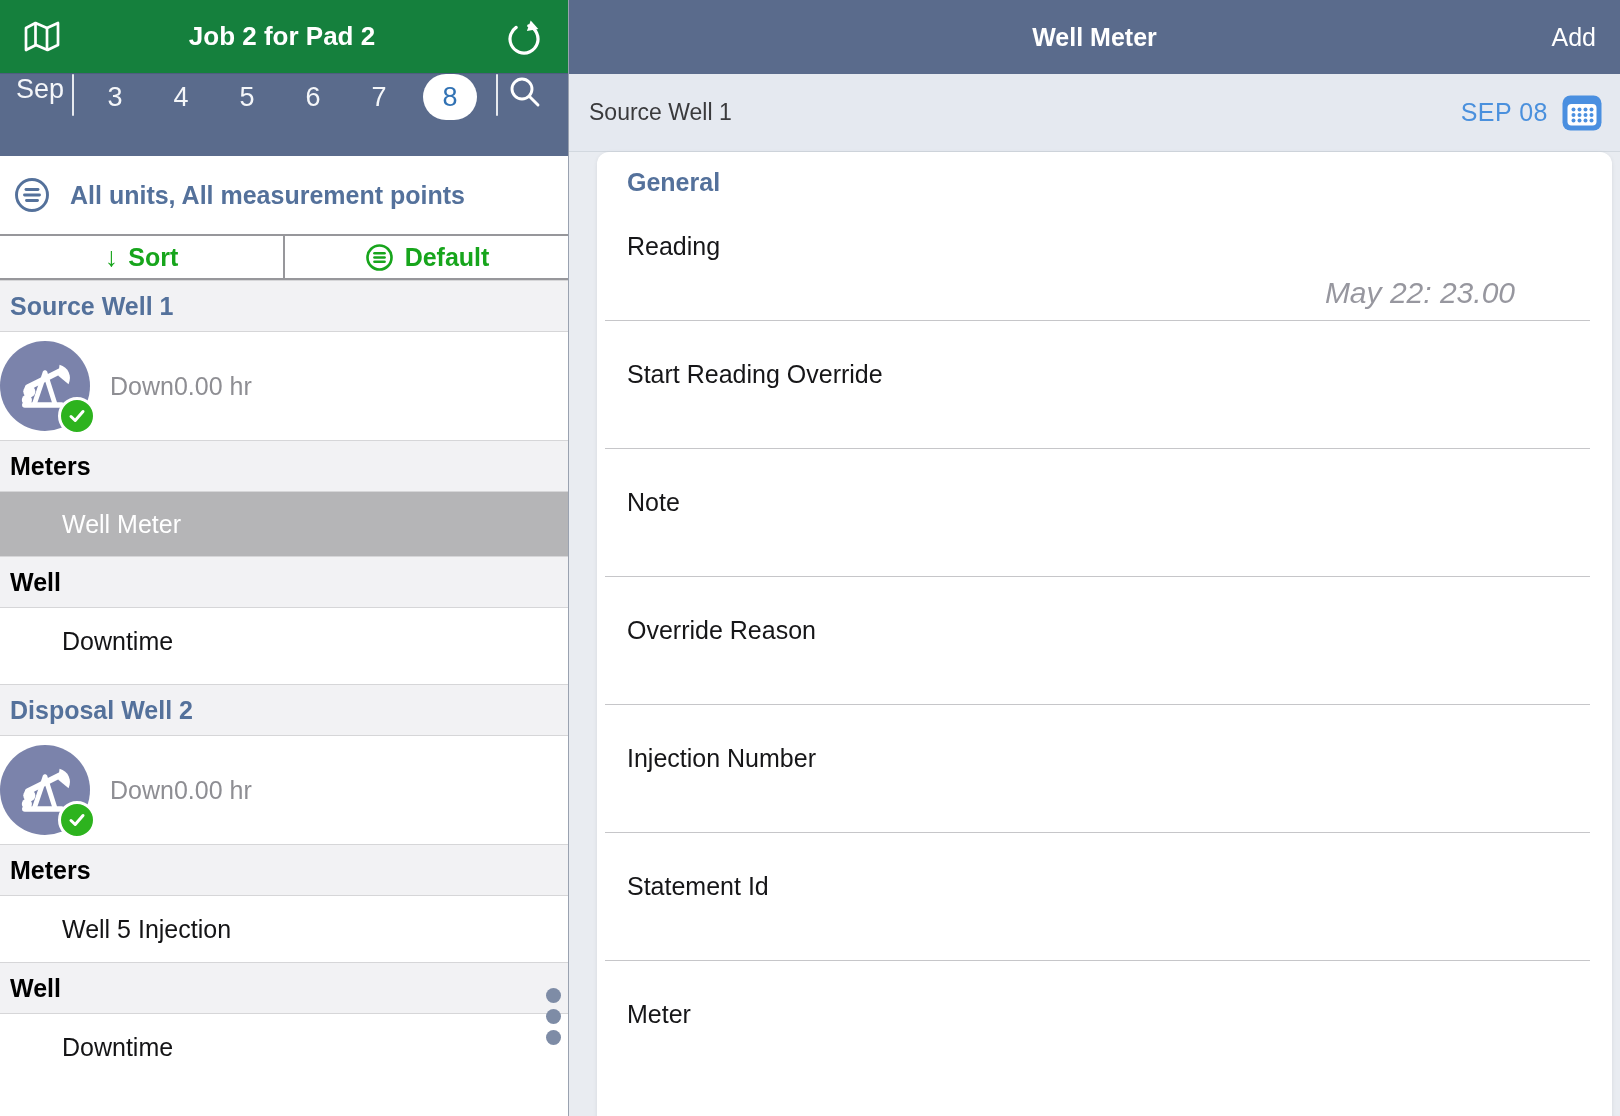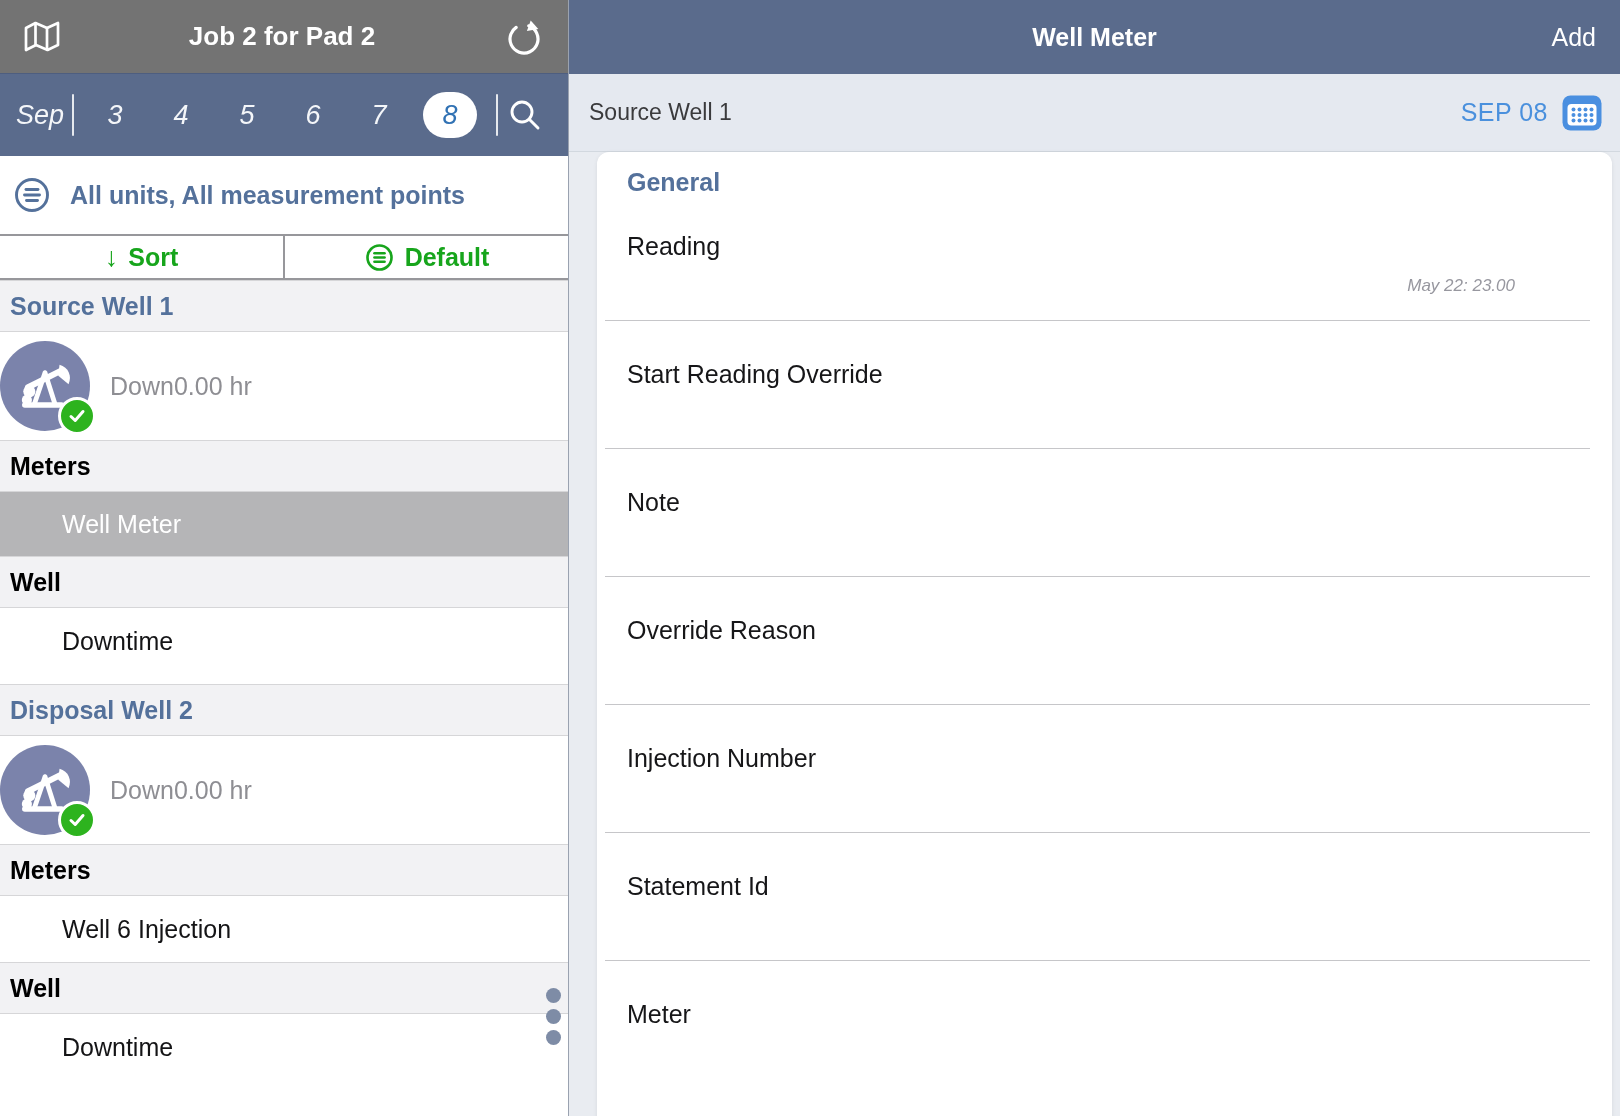--- a/index.html
+++ b/index.html
@@ -3,26 +3,26 @@
 <meta charset="utf-8">
 <style>
   * { box-sizing: border-box; margin: 0; padding: 0; }
   html,body { width:1620px; height:1116px; overflow:hidden; }
   body { font-family:"Liberation Sans", sans-serif; background:#fff; }
   .app { width:1620px; height:1116px; display:flex; }
 
   
   .sidebar { width:568px; height:100%; background:#fff; flex:0 0 568px; position:relative; }
 
-  .sb-header { height:74px; background:#737373; border-bottom:1px solid #4e5e7f;
+  .sb-header { height:74px; background:#15803d; border-bottom:1px solid #4e5e7f;
                display:flex; align-items:center; padding:0 22px; }
   .sb-title { flex:1; text-align:center; color:#fff; font-size:26px; font-weight:600; }
   .icon-btn { display:flex; align-items:center; justify-content:center; }
 
-  .date-row { height:82px; background:#5a6b8c; display:flex; align-items:center; padding:0 16px;font-style:italic; }
+  .date-row { height:82px; background:#5a6b8c; display:flex; align-items:flex-start; padding:0 16px; }
   .month { color:#f4f6f9; font-size:27px; width:56px; }
   .vline { width:2px; height:42px; background:rgba(255,255,255,.85); border-radius:1px; }
   .dates { flex:1; display:flex; align-items:center; justify-content:space-around; padding:0 8px; }
   .date { color:#f4f6f9; font-size:27px; min-width:44px; text-align:center; cursor:default; }
   .date.pill { background:#fff; color:#3172b4; width:54px; min-width:54px; height:46px;
                border-radius:23px; line-height:46px; }
   .search-wrap { width:54px; display:flex; justify-content:center; }
 
   .filter-row { height:78px; background:#fff; display:flex; align-items:center; padding:0 12px;border-radius:20px; }
   .filter-label { color:#54719b; font-size:25px; font-weight:700; margin-left:18px; }
@@ -71,21 +71,21 @@
   .date-badge { color:#4a90dd; font-size:25px; letter-spacing:.5px; }
 
   .dt-body { flex:1; background:#e9ecf1; position:relative; }
   .card { position:absolute; left:28px; right:8px; top:0; bottom:-12px; background:#fff;
           border-radius:12px 12px 0 0; box-shadow:0 1px 4px rgba(0,0,0,.08); padding:0 22px 0 8px; }
 
   .card-heading { height:60px; display:flex; align-items:center; padding-left:22px;
                   color:#54719b; font-size:25px; font-weight:700; }
   .field { height:128px; position:relative; }
   .field-label { position:absolute; left:22px; top:20px; font-size:25px; color:#161618; }
-  .field-hint { position:absolute; right:75px; top:64px; font-size:17px; color:#97979f; font-style:italic; }
+  .field-hint { position:absolute; right:75px; top:64px; font-size:30px; color:#97979f; font-style:italic; }
   .underline { position:absolute; left:0; right:0; top:108px; height:1px; background:#c6c6c9; }
   .field:last-child .underline { display:none; }
 
   svg { display:block; }
 </style>
 </head>
 <body>
 
 <div class="app">
 
@@ -203,21 +203,21 @@
         <span class="badge">
           <svg width="20" height="20" viewBox="0 0 20 20" fill="none" stroke="#fff" stroke-width="3" stroke-linecap="round" stroke-linejoin="round">
             <path d="M4 10.5 L8.2 14.5 L16 5.5"></path>
           </svg>
         </span>
       </span>
       <span class="status-text">Down</span>
       <span class="hours-text">0.00 hr</span>
     </div>
     <div class="sec-head black">Meters</div>
-    <div class="item-row">Well 6 Injection</div>
+    <div class="item-row">Well 5 Injection</div>
     <div class="sec-head black">Well</div>
     <div class="item-row">Downtime</div>
 
     <div class="dots">
       <span></span>
         <span></span>
         <span></span>
     </div>
   </div>
 

